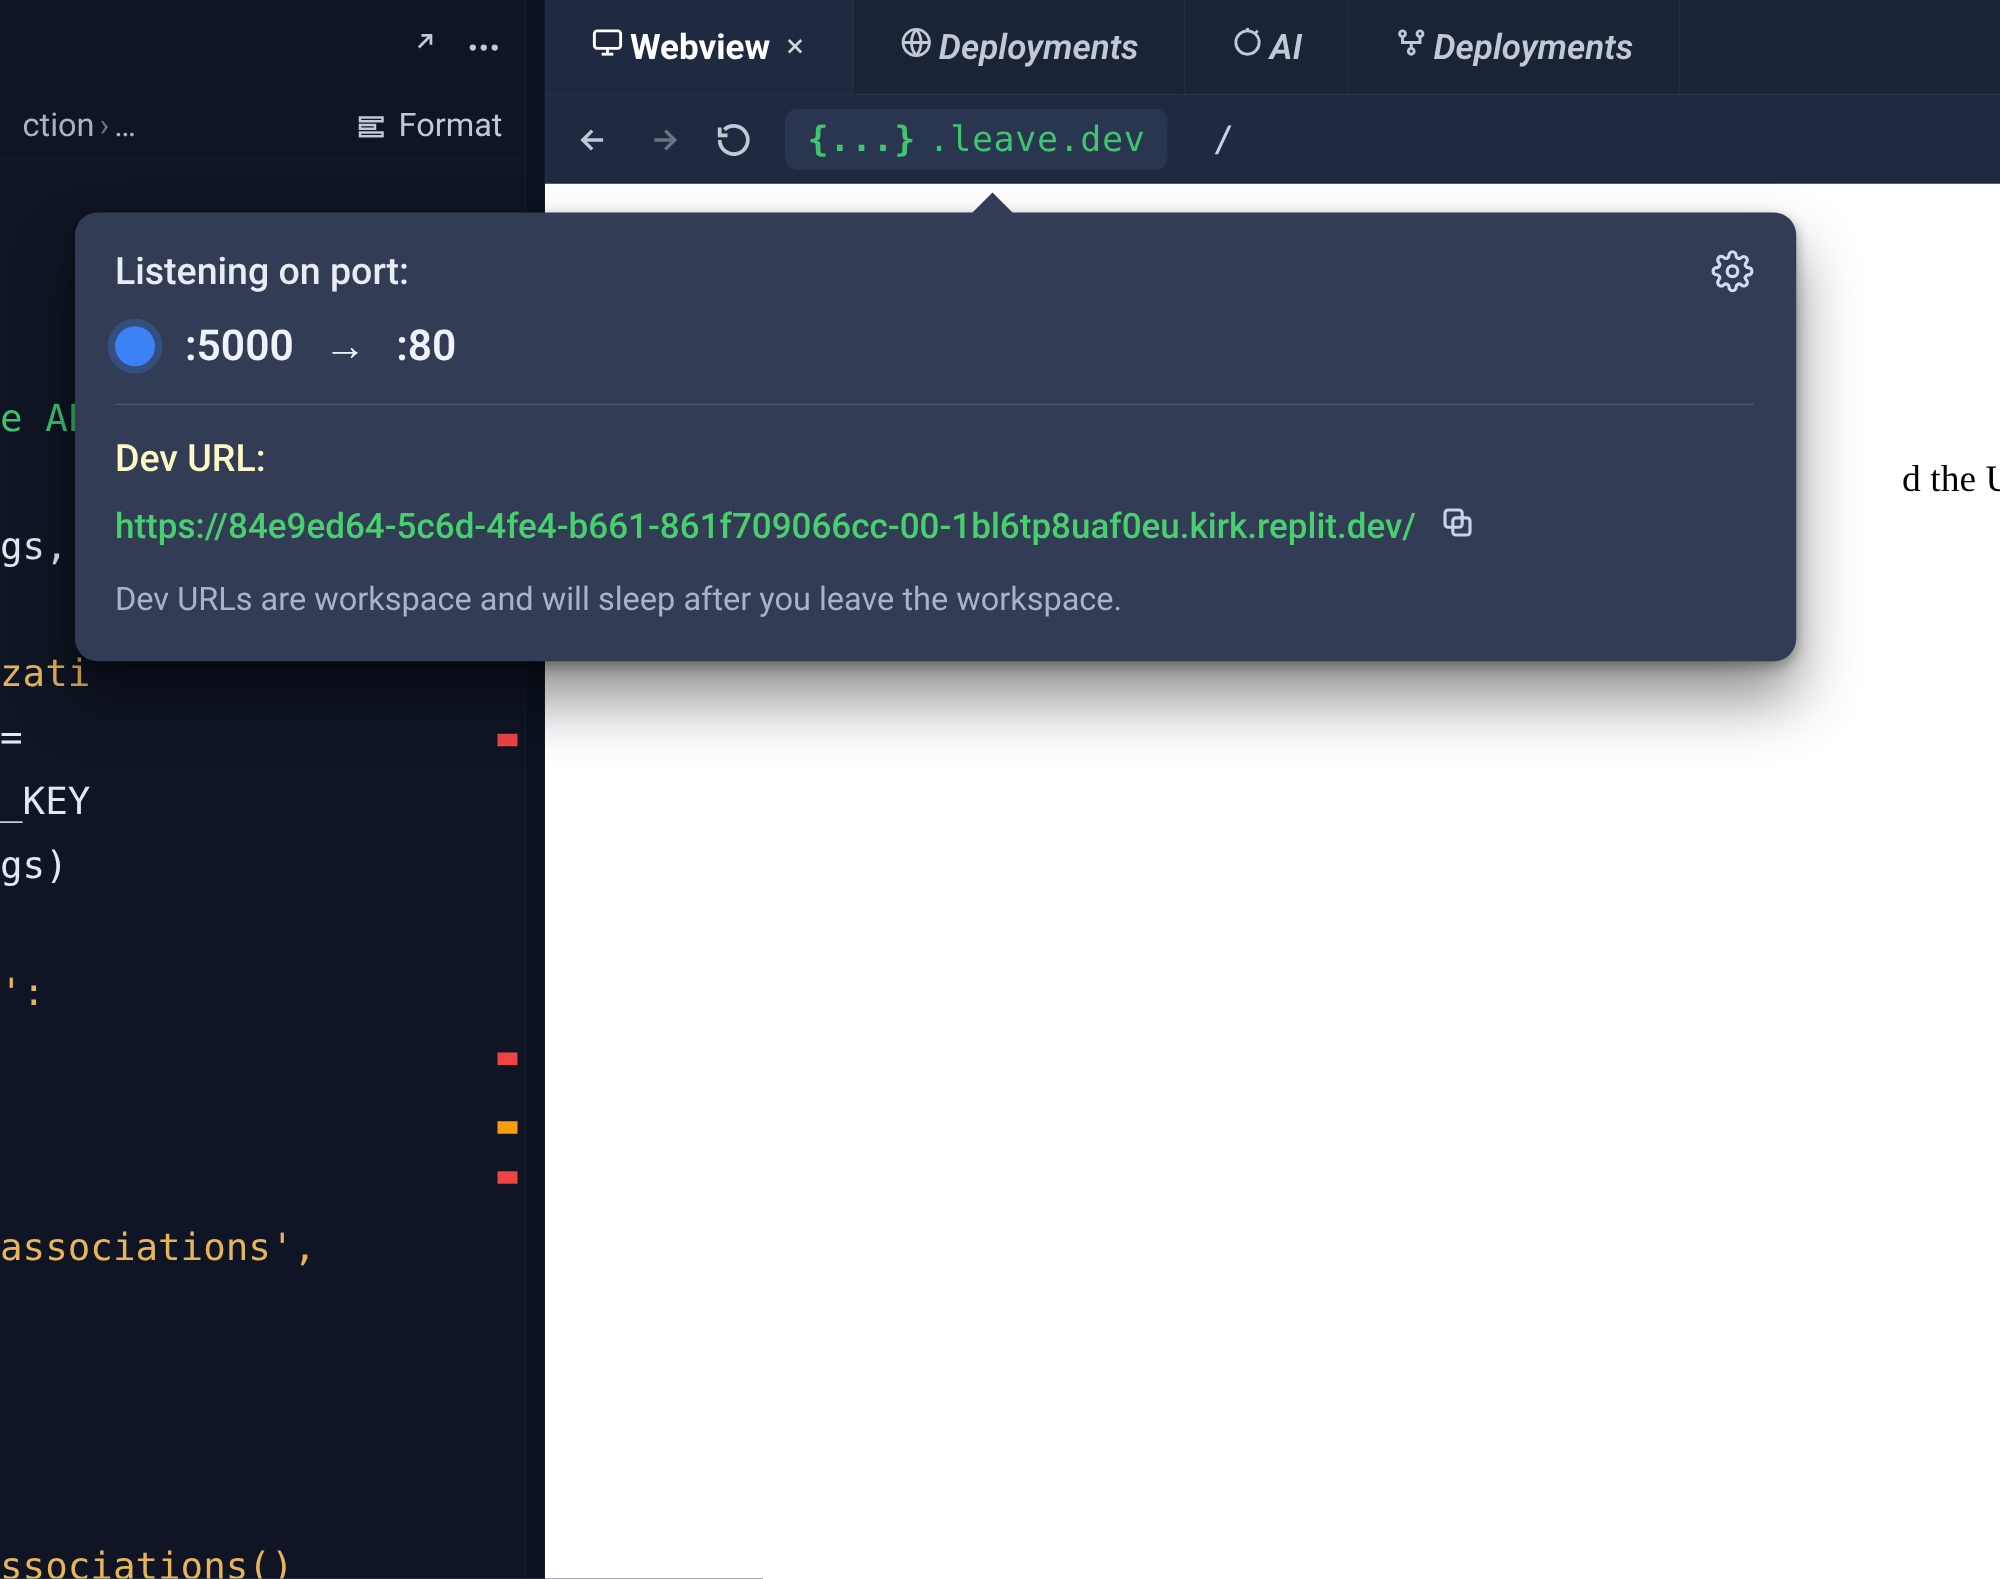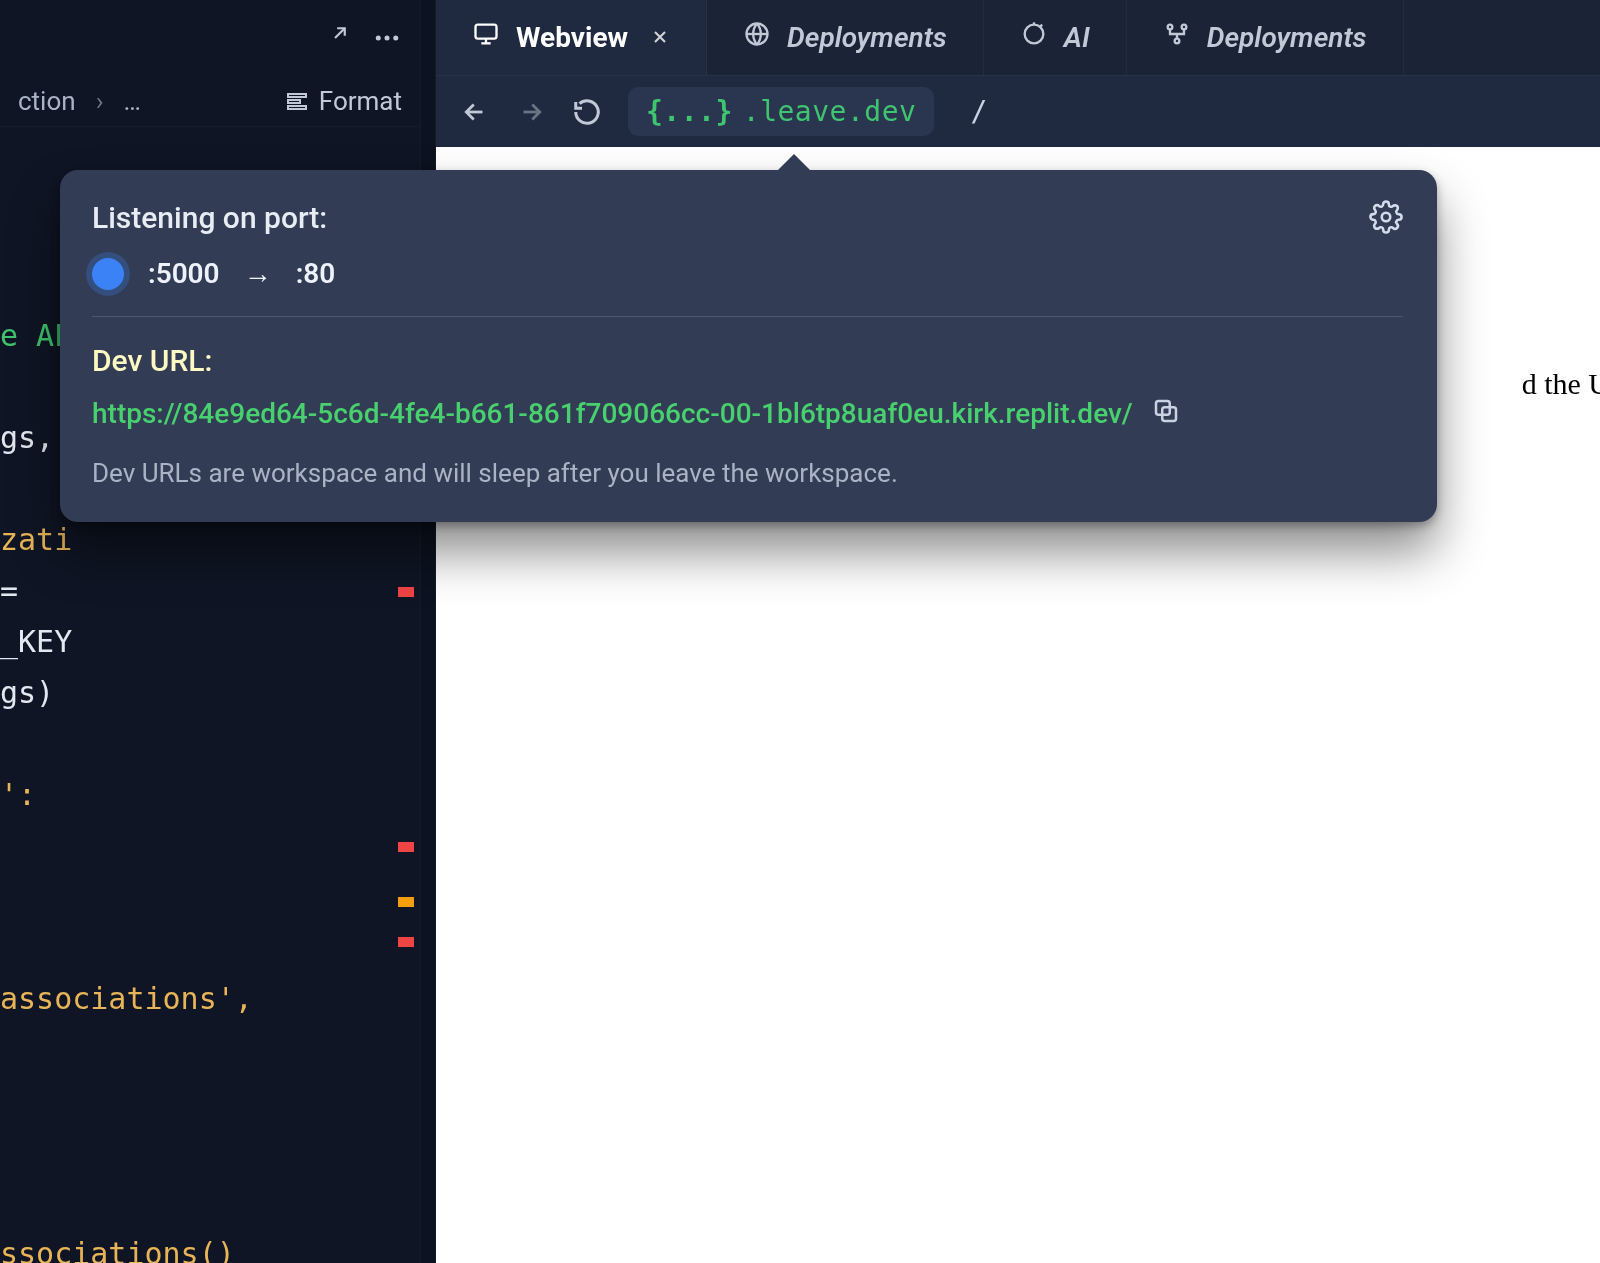--- a/index.html
+++ b/index.html
@@ -39,21 +39,21 @@
   .editor-breadcrumb {
     height: 52px;
     display: flex;
     align-items: center;
     padding: 0 18px;
     font-size: 26px;
     color: #aab3c5;
     justify-content: space-between;
     border-bottom: 1px solid rgba(255,255,255,0.03);
   }
-  .breadcrumb-left { display:flex; align-items:center; gap:20px; }
+  .breadcrumb-left { display:flex; align-items:center; gap:4px; }
   .breadcrumb-chevron { color:#6b7280; }
   .format-btn {
     display: inline-flex;
     align-items: center;
     gap: 10px;
     color: #c1c8d6;
     font-size: 26px;
     cursor: pointer;
   }
   .code-area {
@@ -103,21 +103,21 @@
     display: flex;
     align-items: stretch;
     height: 75px;
     background: #1b2436;
     color: #c1c8d6;
     font-size: 28px;
   }
   .tab {
     display: flex;
     align-items: center;
-    gap: 16px;
+    gap: 4px;
     padding: 0 36px;
     cursor: pointer;
     color: #c1c8d6;
     border-right: 1px solid rgba(255,255,255,0.04);
     font-style: italic;
     font-weight: 600;
   }
   .tab.active {
     background: #1f2a40;
     color: #ffffff;
@@ -203,21 +203,21 @@
   .pop-title {
     font-size: 30px;
     color: #e8ecf5;
     font-weight: 500;
     margin-bottom: 22px;
   }
   .port-row {
     display: flex;
     align-items: center;
     gap: 24px;
-    font-size: 28px;
+    font-size: 34px;
     color: #eef2fb;
     font-weight: 600;
     margin-bottom: 26px;
   }
   .status-dot {
     width: 32px; height: 32px;
     border-radius: 50%;
     background: #3b82f6;
     box-shadow: 0 0 0 6px rgba(59,130,246,0.25);
   }

